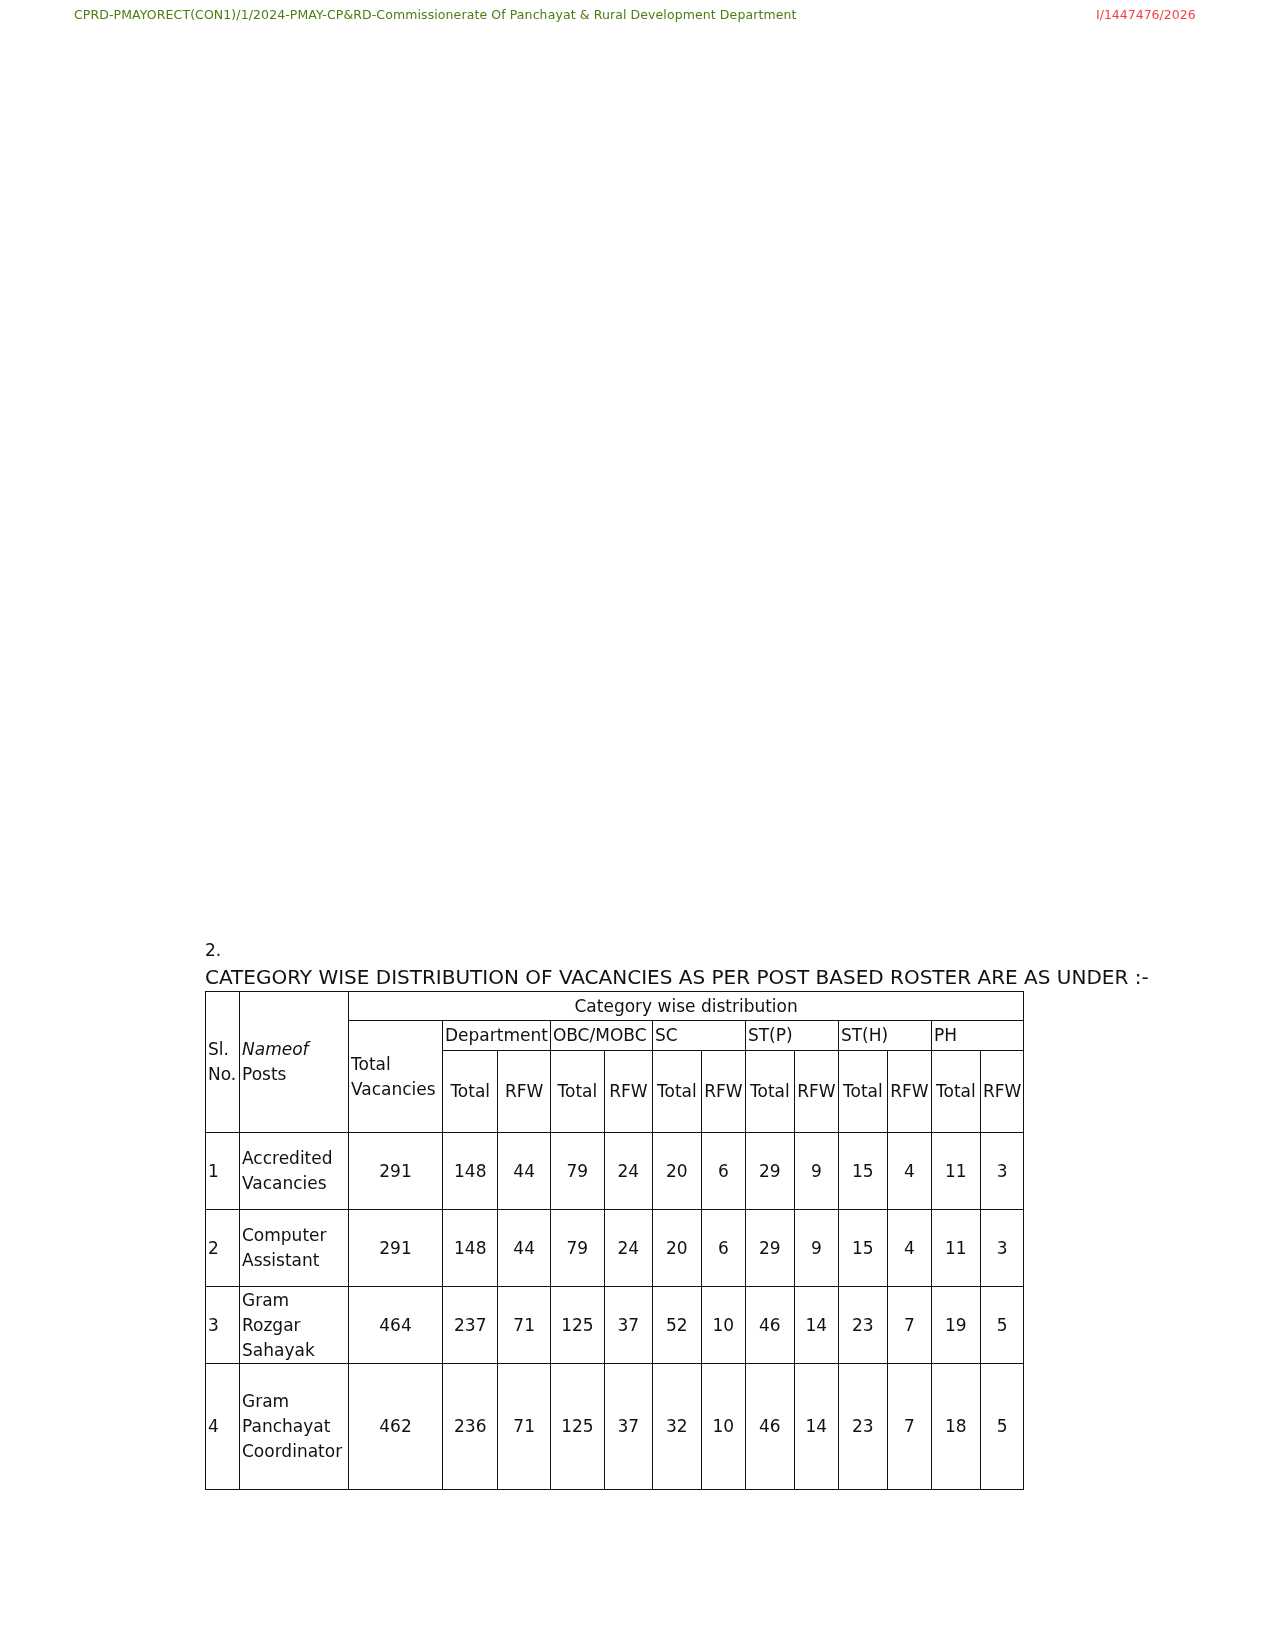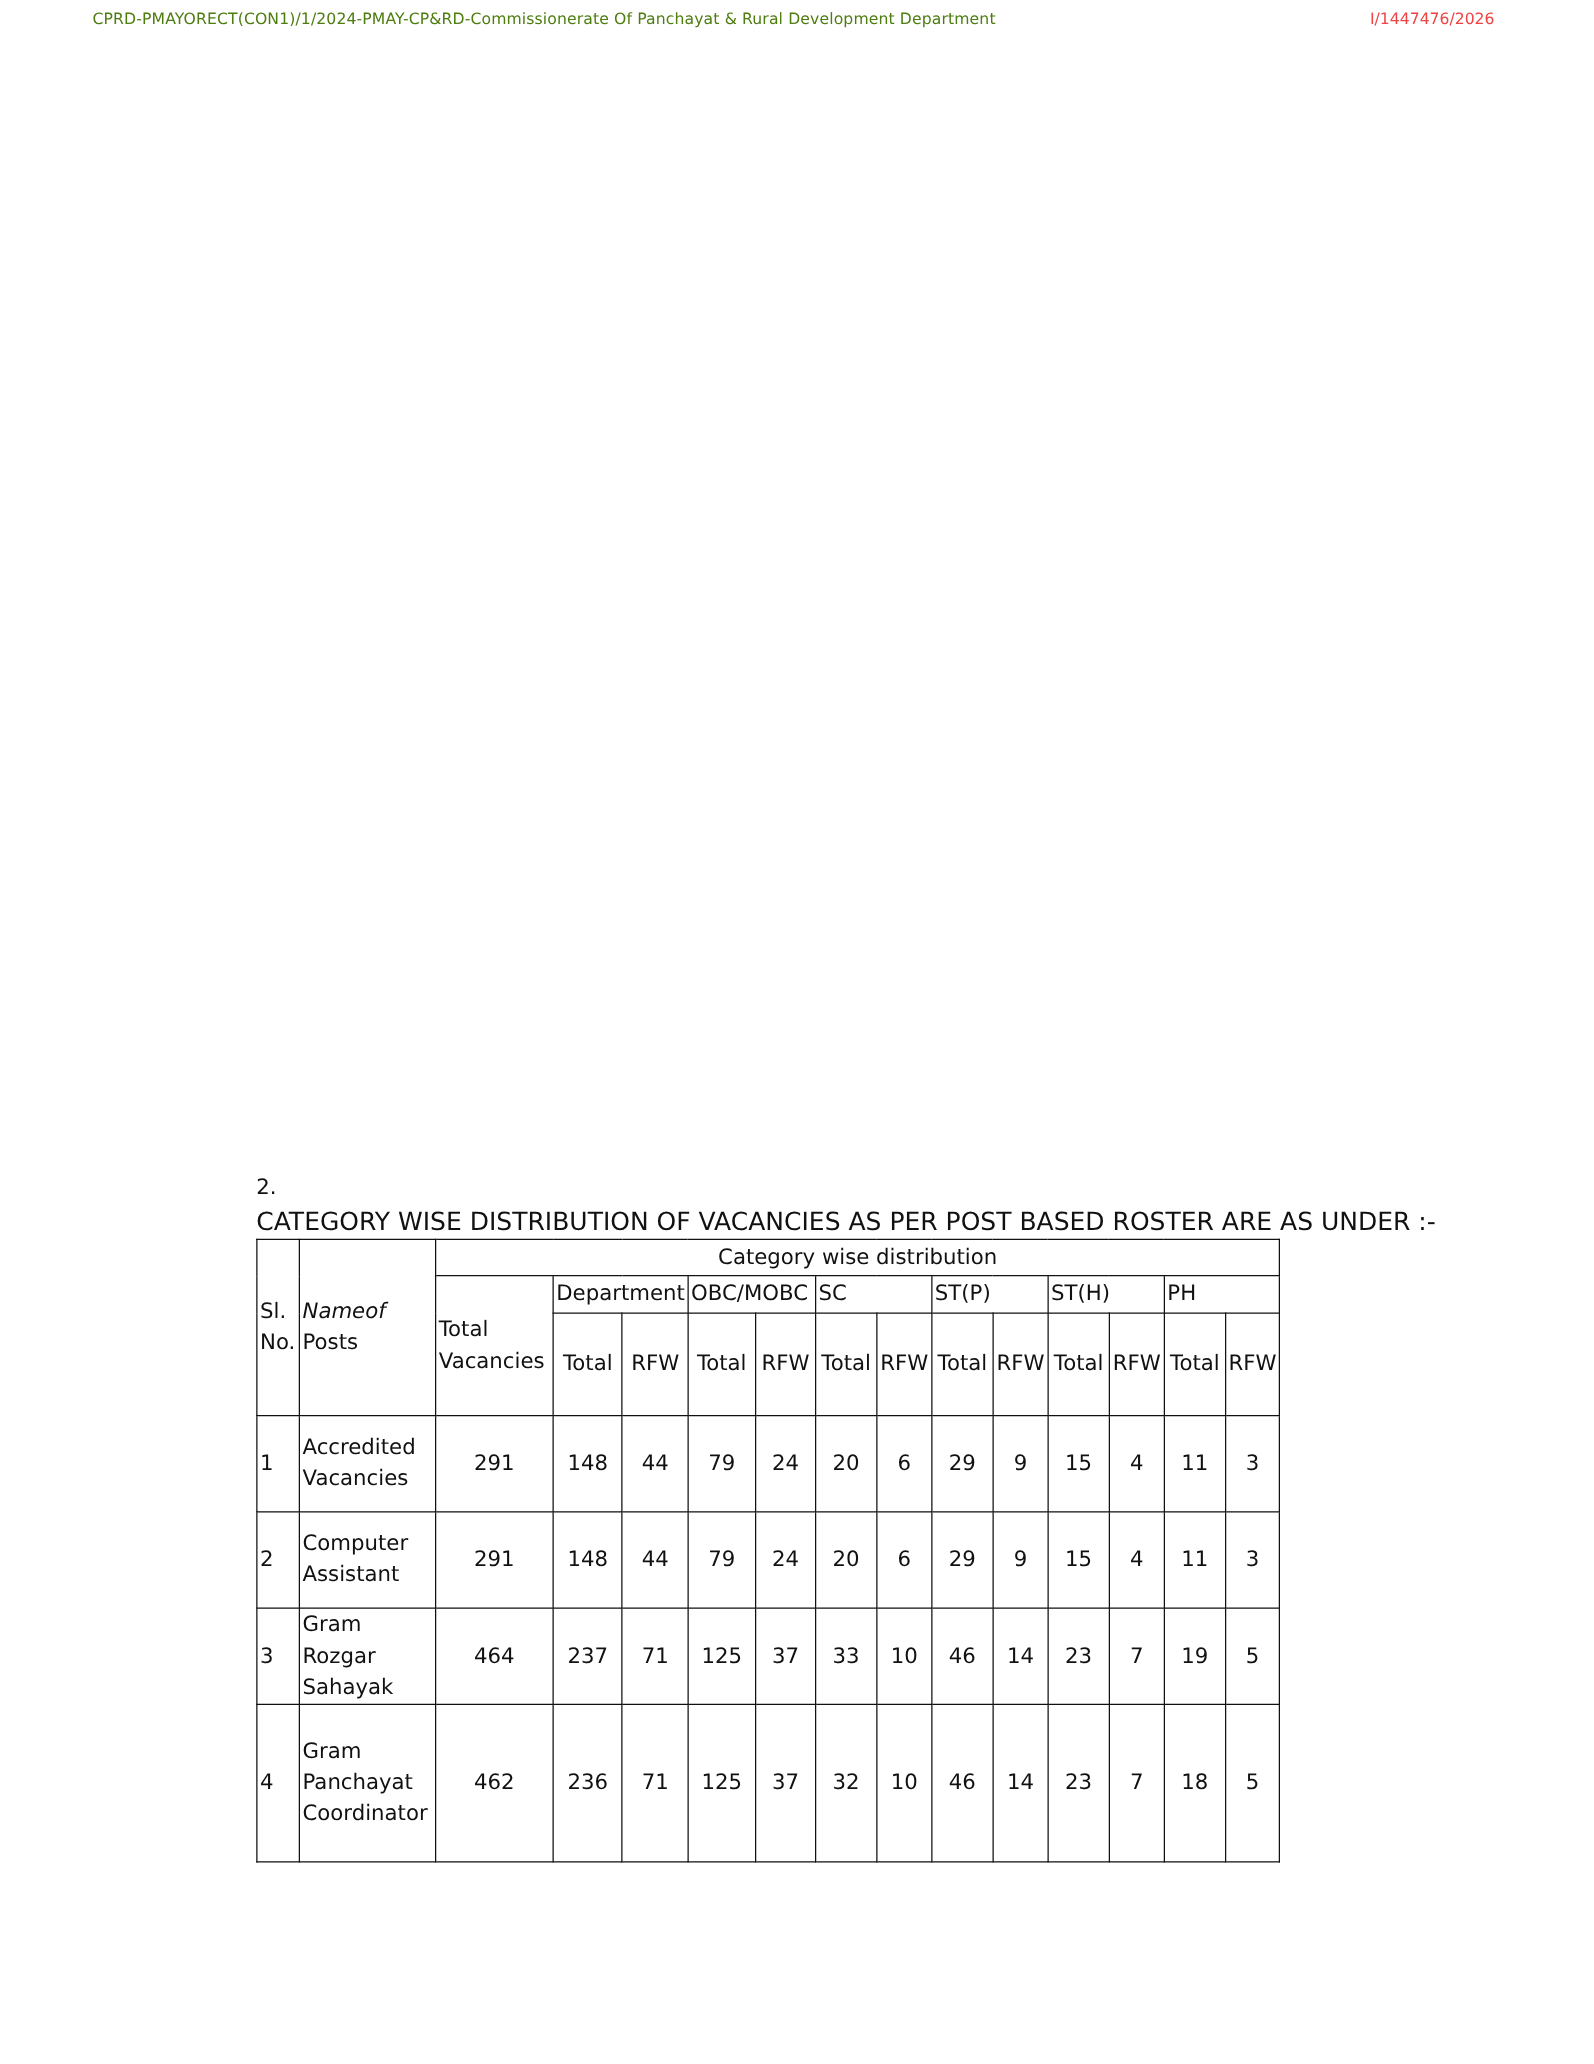--- a/index.html
+++ b/index.html
@@ -131,21 +131,21 @@
     <td class="l">
       <div>Gram</div>
       <div>Rozgar</div>
       <div>Sahayak</div>
     </td>
     <td class="c">464</td>
     <td class="c">237</td>
     <td class="c">71</td>
     <td class="c">125</td>
     <td class="c">37</td>
-    <td class="c">33</td>
+    <td class="c">52</td>
     <td class="c">10</td>
     <td class="c">46</td>
     <td class="c">14</td>
     <td class="c">23</td>
     <td class="c">7</td>
     <td class="c">19</td>
     <td class="c">5</td>
   </tr>
 
   <tr style="height:126px">

